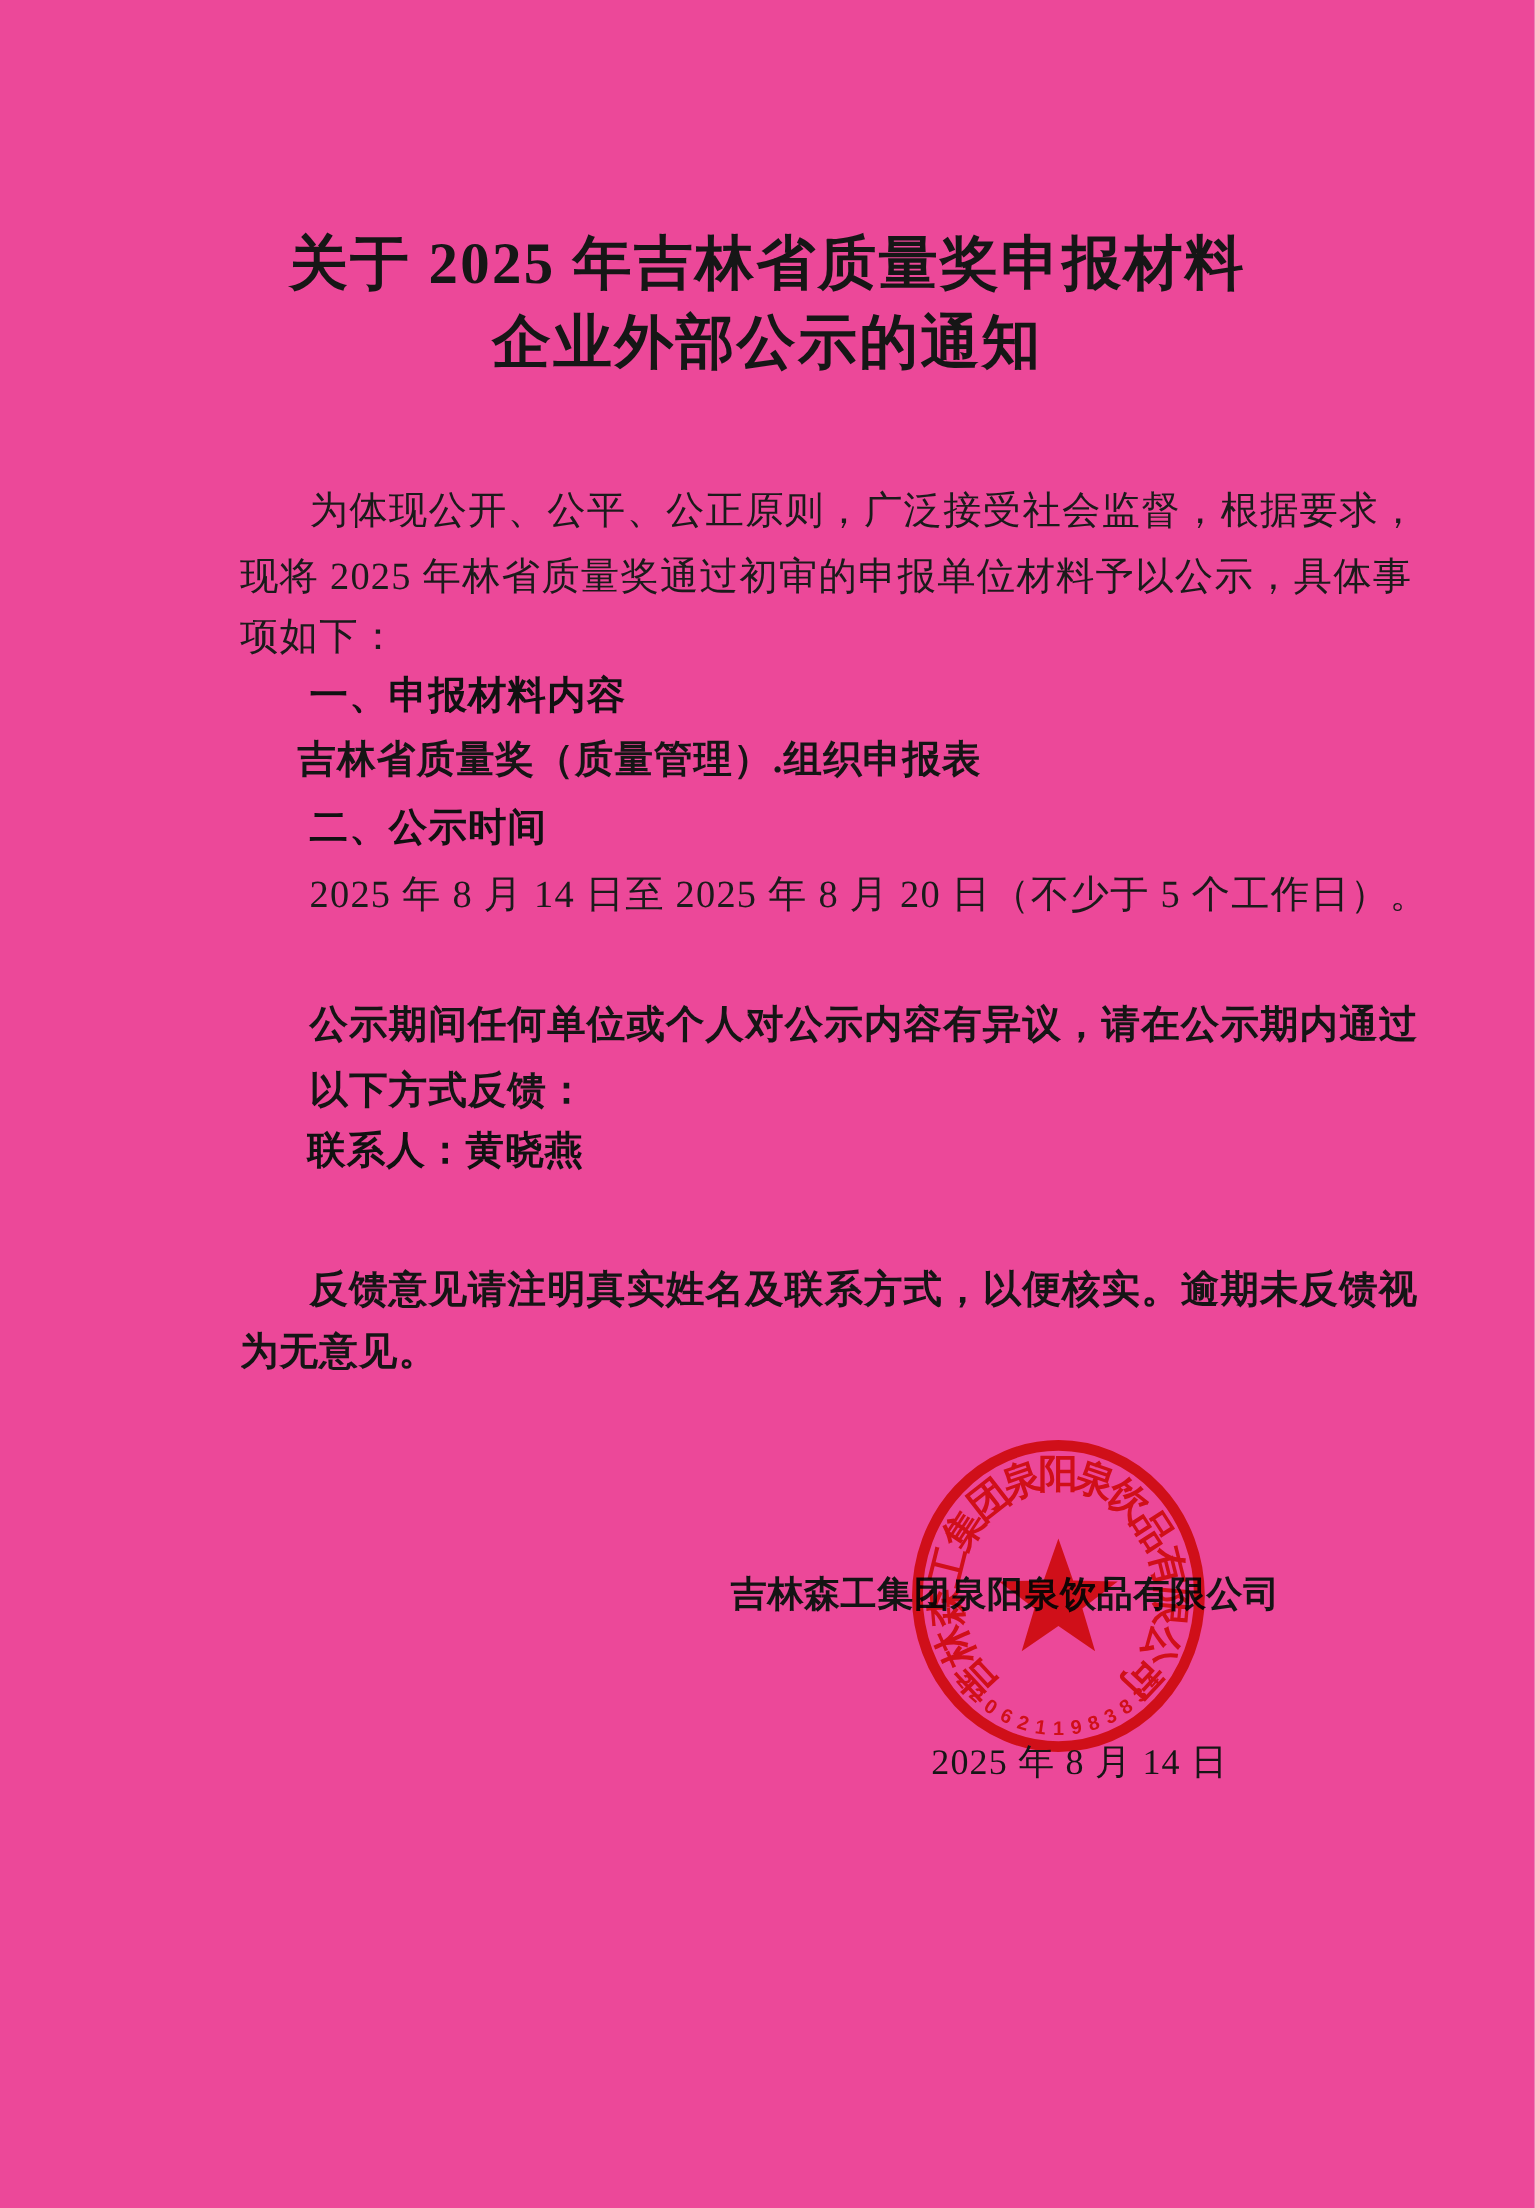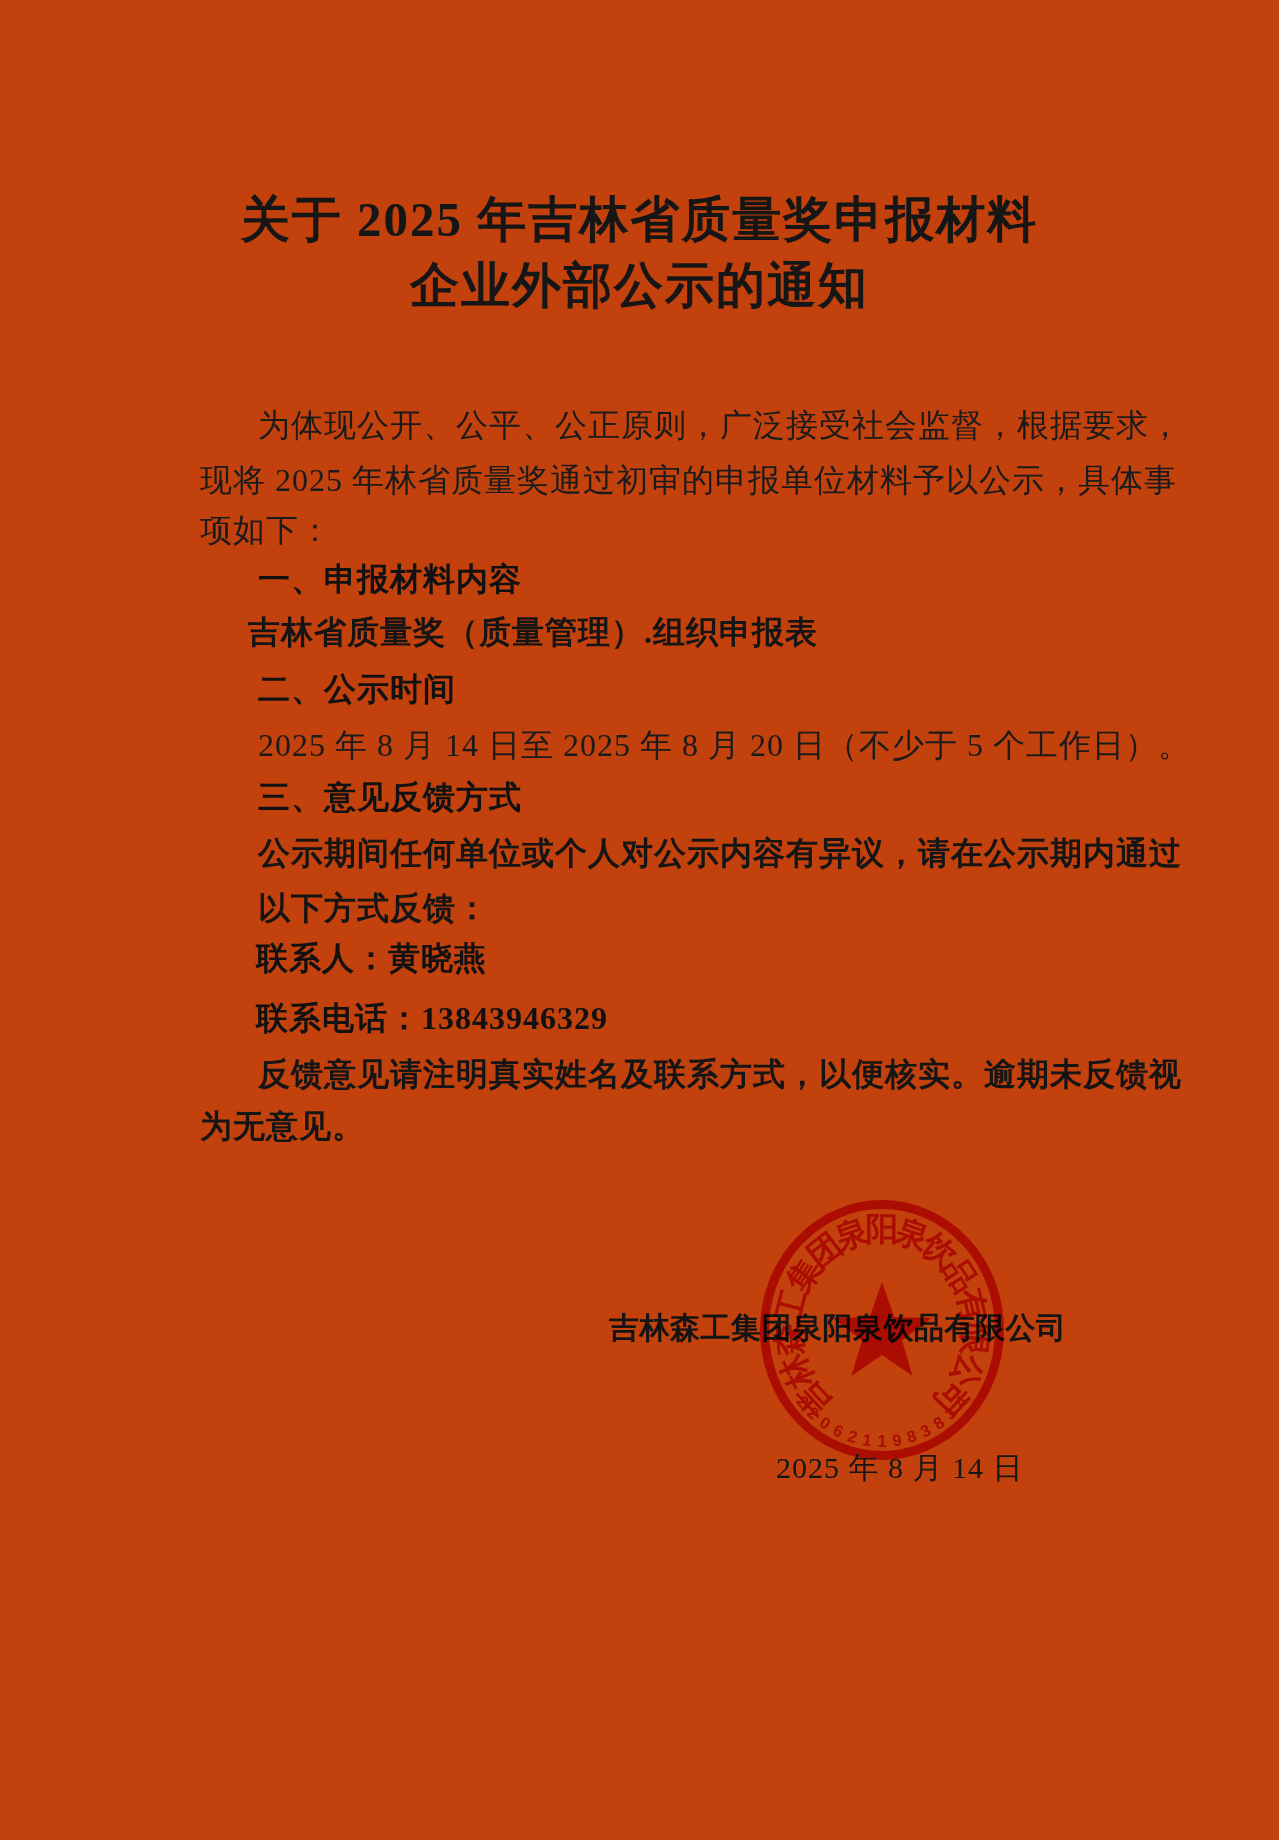--- a/index.html
+++ b/index.html
@@ -1,20 +1,20 @@
 <!DOCTYPE html>
 <html><head>
 <meta charset="utf-8">
 <style>
   html,body{margin:0;padding:0;background:#e9e9e9;}
   .page{
     position:relative;
     width:1279px;height:1840px;
     margin:0 auto;
-    background:#c2410c;
+    background:#ec4899;
     overflow:hidden;
     font-family:"Liberation Serif","DejaVu Serif",serif;
     color:#1b1b1b;
   }
   .title{
     position:absolute;top:187px;left:0;width:100%;
     text-align:center;
     font-size:49px;line-height:66px;font-weight:600;
     letter-spacing:2px;color:#161616;
   }
@@ -70,25 +70,23 @@
     <div>企业外部公示的通知</div>
   </div>
 
   <div class="ln ln-1">为体现公开、公平、公正原则，广泛接受社会监督，根据要求，</div>
   <div class="ln ln-2">现将 2025 年林省质量奖通过初审的申报单位材料予以公示，具体事</div>
   <div class="ln ln-3">项如下：</div>
   <div class="ln ln-4 w7">一、申报材料内容</div>
   <div class="ln ln-5 w6">吉林省质量奖（质量管理）.组织申报表</div>
   <div class="ln ln-6 w7">二、公示时间</div>
   <div class="ln ln-7">2025 年 8 月 14 日至 2025 年 8 月 20 日（不少于 5 个工作日）。</div>
-  <div class="ln ln-8 w7">三、意见反馈方式</div>
   <div class="ln ln-9 w6">公示期间任何单位或个人对公示内容有异议，请在公示期内通过</div>
   <div class="ln ln-10 w6">以下方式反馈：</div>
   <div class="ln ln-11 w7">联系人：黄晓燕</div>
-  <div class="ln ln-12 w7">联系电话：13843946329</div>
   <div class="ln ln-13 w6">反馈意见请注明真实姓名及联系方式，以便核实。逾期未反馈视</div>
   <div class="ln ln-14 w6">为无意见。</div>
 
   <div class="sig-company">吉林森工集团泉阳泉饮品有限公司</div>
 
   <svg class="seal" id="seal-svg" viewBox="0 0 264 290">
       <ellipse cx="132" cy="142" rx="117.5" ry="125.5" fill="none" stroke="#df2318" stroke-width="9"></ellipse>
       <polygon points="132.0,94.0 144.3,129.0 181.5,129.9 152.0,152.5 162.6,188.1 132.0,167.0 101.4,188.1 112.0,152.5 82.5,129.9 119.7,129.0" fill="#df2318"></polygon>
       <text x="64.0" y="210.9" fill="#df2318" font-size="33" font-weight="700" font-family="&quot;Liberation Serif&quot;,&quot;DejaVu Serif&quot;,serif" text-anchor="middle" dominant-baseline="central" transform="rotate(-133.0 64.0 210.9)">吉</text>
       <text x="47.0" y="183.1" fill="#df2318" font-size="33" font-weight="700" font-family="&quot;Liberation Serif&quot;,&quot;DejaVu Serif&quot;,serif" text-anchor="middle" dominant-baseline="central" transform="rotate(-114.0 47.0 183.1)">林</text>

